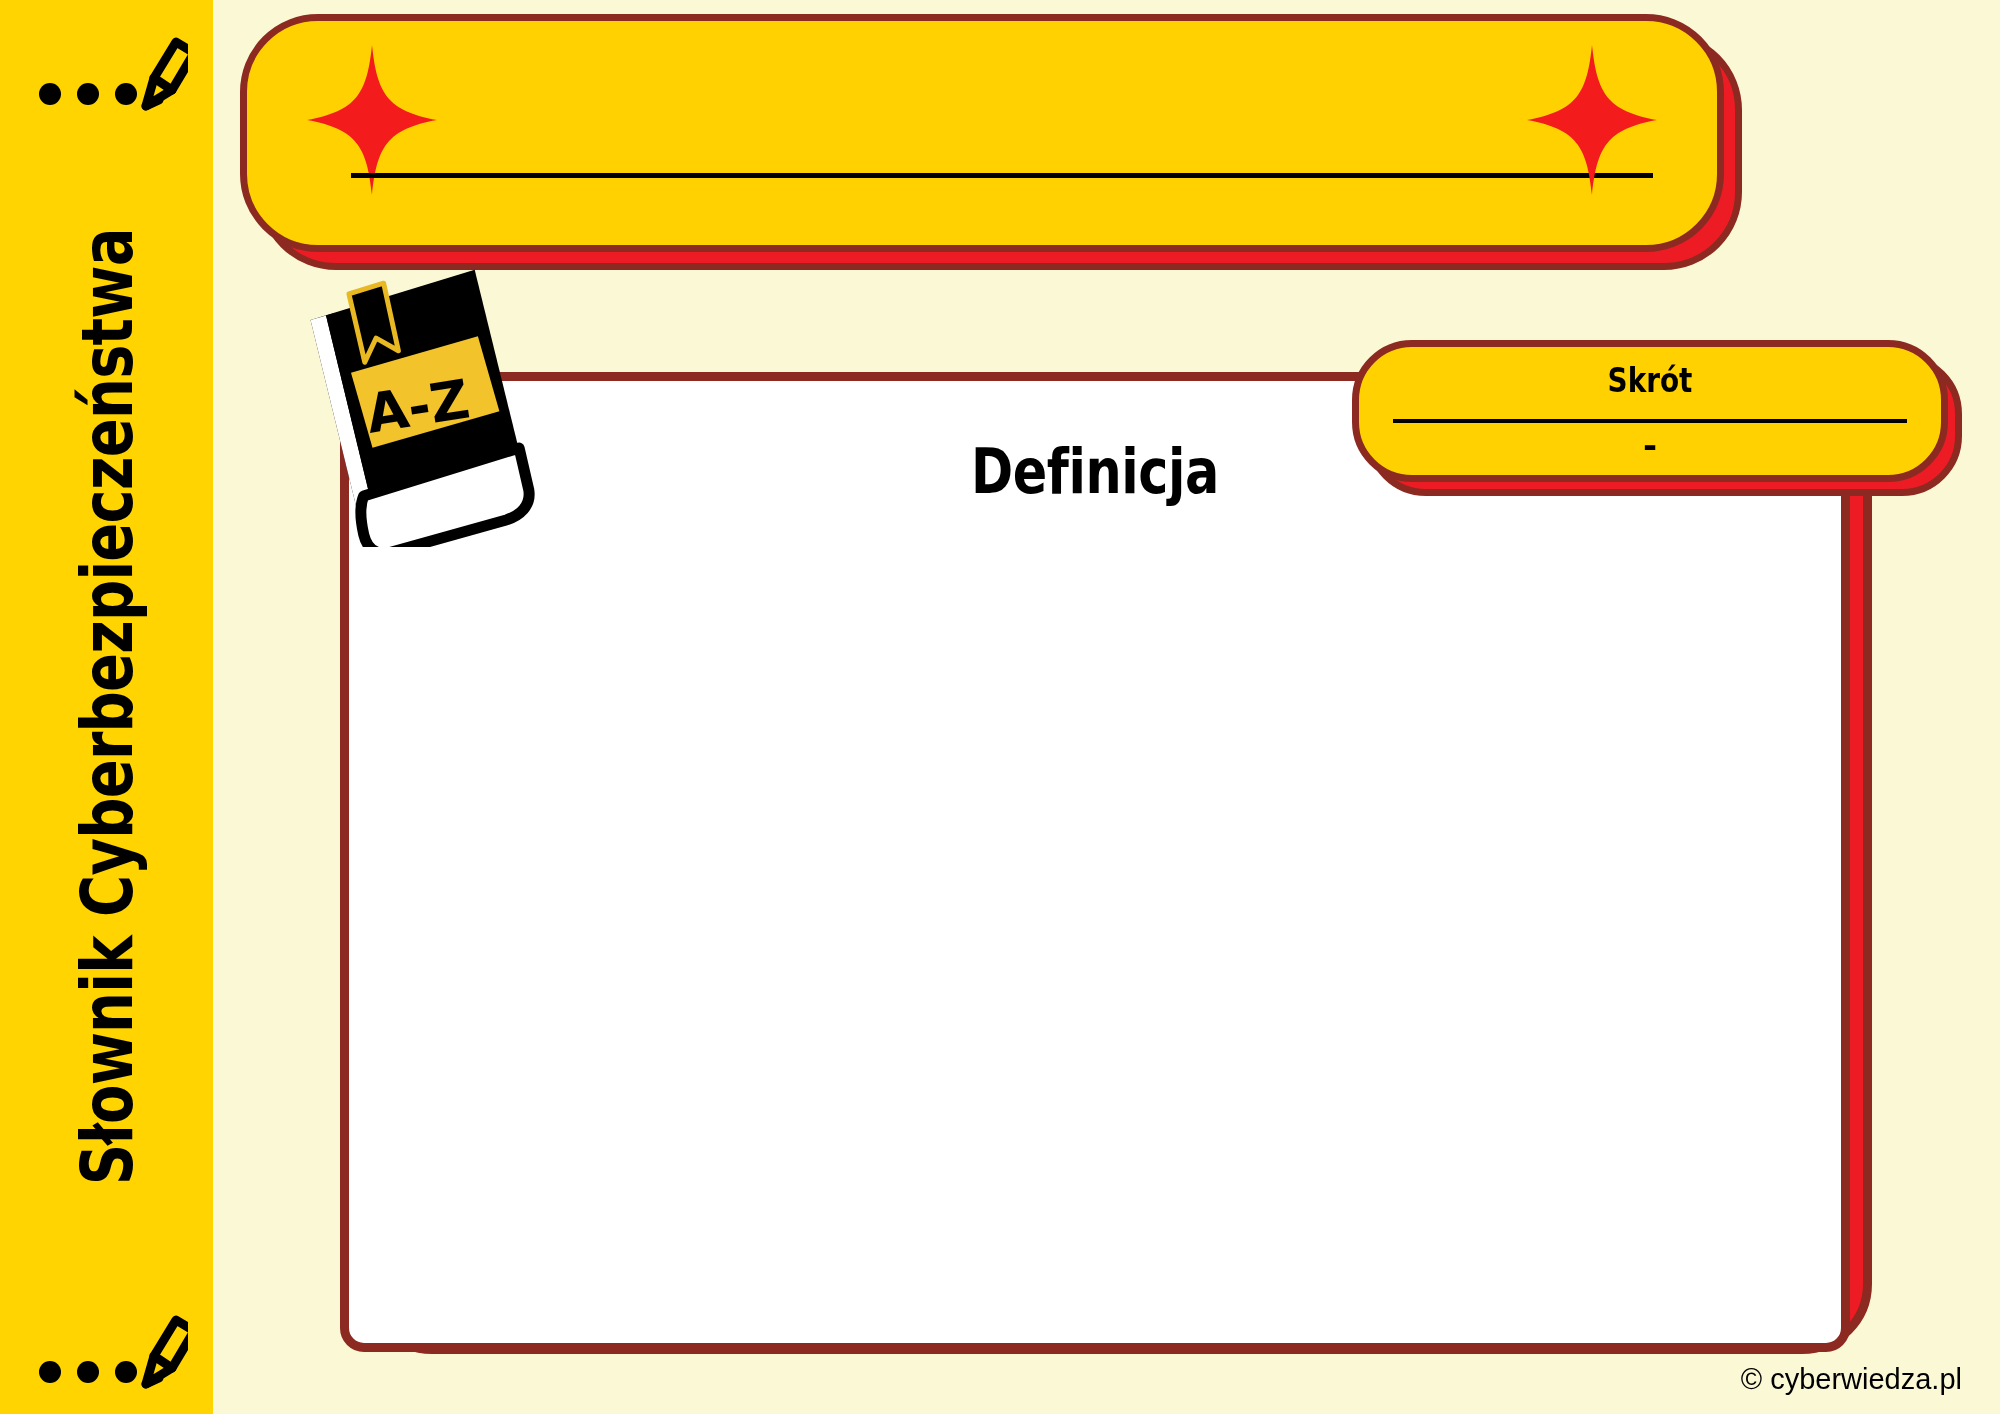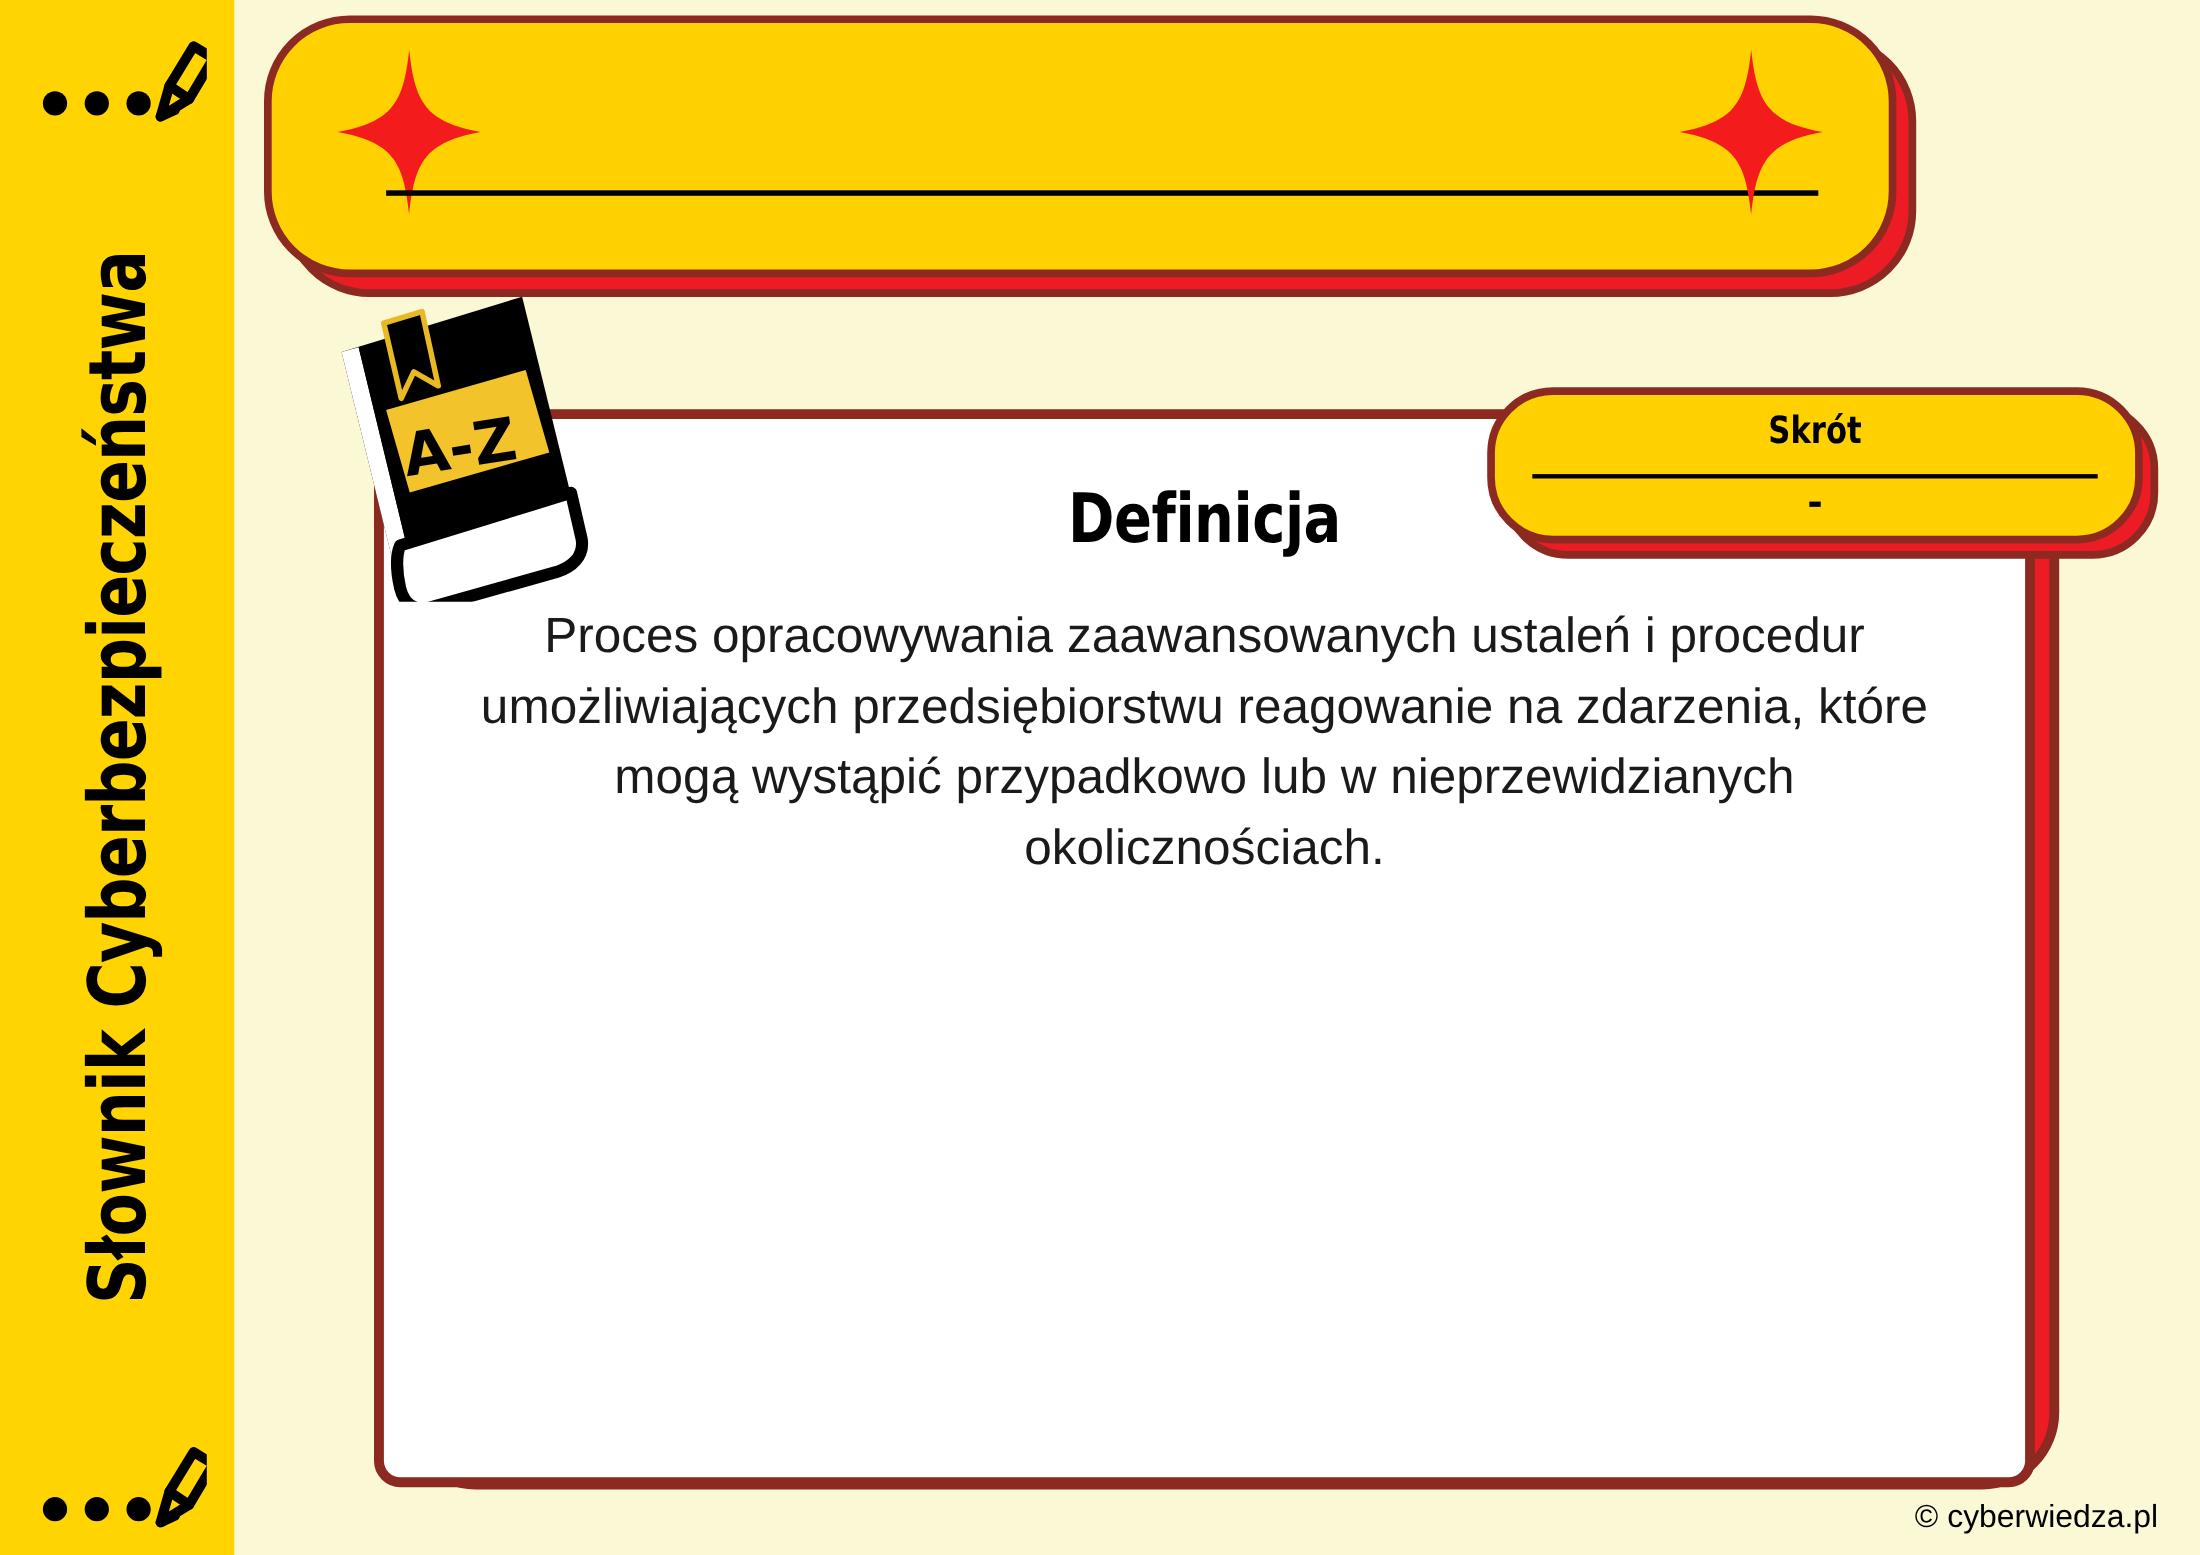--- a/index.html
+++ b/index.html
@@ -181,21 +181,21 @@
     width: 250px;
     height: 285px;
     z-index: 20;
   }
   #book-icon svg { display: block; width: 250px; height: 285px; }
 
   
   #skrot-wrap {
     position: absolute;
     left: 1352px;
-    top: 352px;
+    top: 340px;
     width: 596px;
     height: 166px;
     z-index: 25;
   }
   #skrot-shadow {
     position: absolute;
     left: 14px; top: 14px;
     width: 596px; height: 142px;
     background: #ED1C24;
     border: 7px solid #8C2A22;
@@ -308,21 +308,20 @@
       </svg>
     </div>
 
   </div>
 </div>
 
 <div id="card-wrap">
   <div id="card-shadow"></div>
   <div id="card">
     <div id="definition-heading">Definicja</div>
-    <div id="definition-body">Proces opracowywania zaawansowanych ustaleń i procedur umożliwiających przedsiębiorstwu reagowanie na zdarzenia, które mogą wystąpić przypadkowo lub w nieprzewidzianych okolicznościach.</div>
   </div>
 </div>
 
 <div id="book-icon">
   <svg viewBox="0 0 250 285" xmlns="http://www.w3.org/2000/svg">
     <g transform="rotate(-9 125 142)">
 
       <path d="M30 42 L200 18 L218 232 L48 258 Z" fill="#000000"></path>
 
       <path d="M30 42 L46 40 L63 250 L48 258 Z" fill="#FFFFFF"></path>

